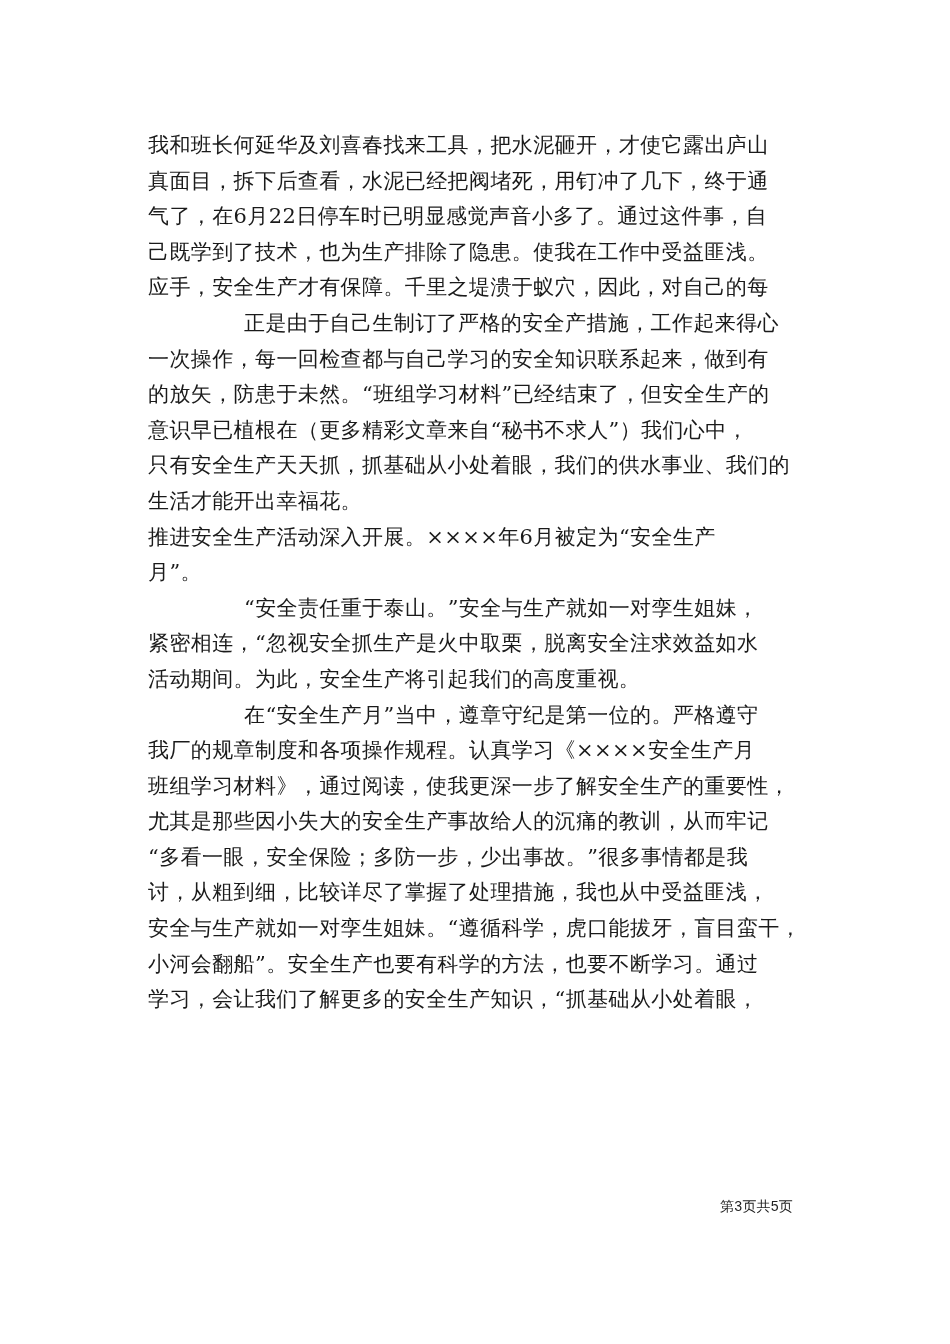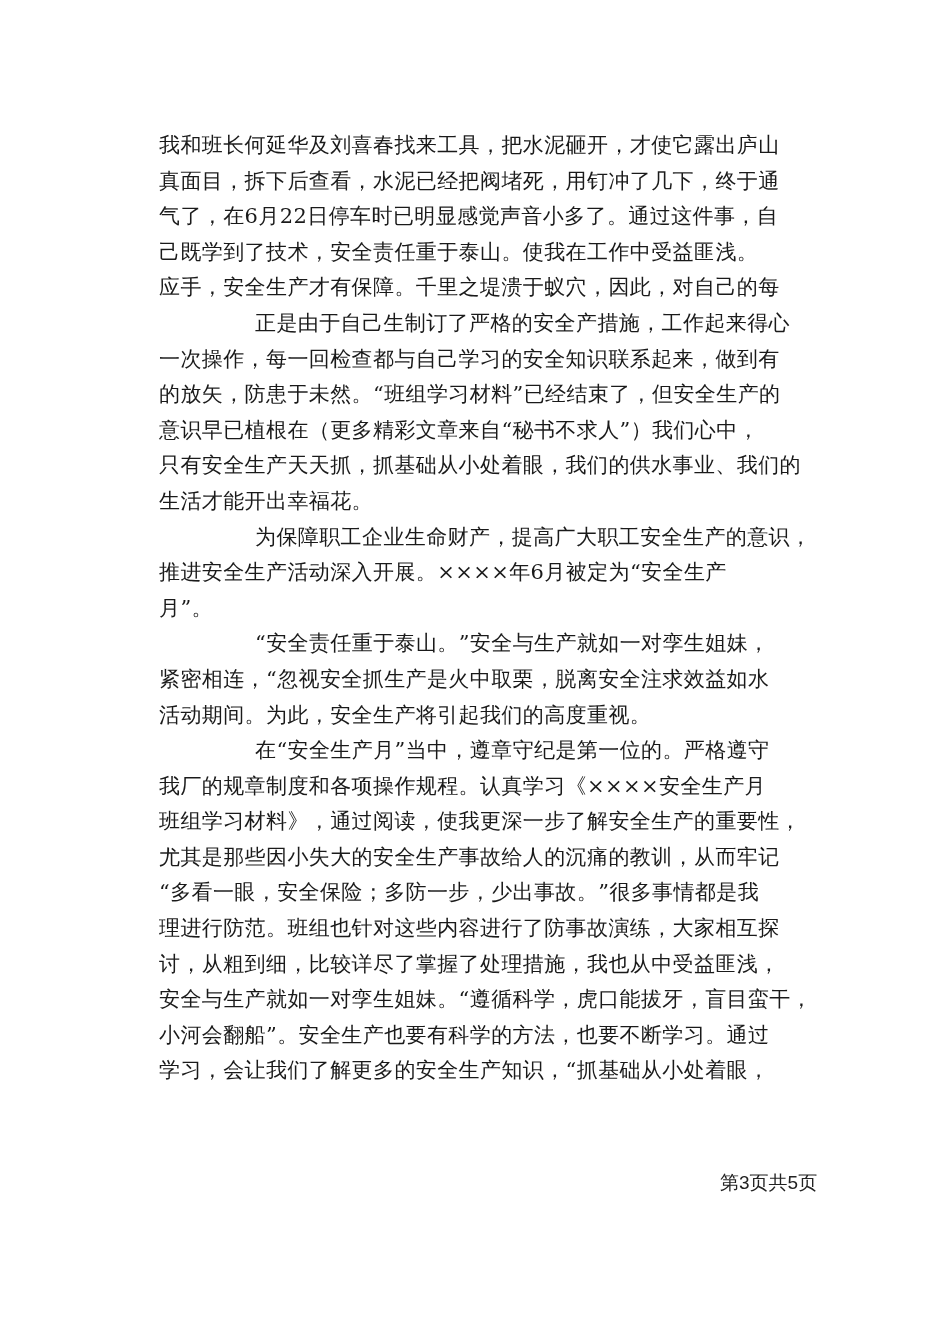--- a/index.html
+++ b/index.html
@@ -1,53 +1,51 @@
 <!DOCTYPE html>
 <html><head>
 <meta charset="utf-8">
 <style>
   html, body { margin: 0; padding: 0; background: #ffffff; }
   body { width: 950px; height: 1344px; position: relative; overflow: hidden;
          font-family: "DejaVu Serif", "Liberation Serif", serif; color: #1a1a1a; }
   .page { position: absolute; left: 0; top: 0; width: 950px; height: 1344px; background: #fff; }
-  .body-text { position: absolute; left: 159px; top: 128px; width: 660px; }
+  .body-text { position: absolute; left: 148px; top: 128px; width: 660px; }
   .line { height: 35.6px; line-height: 35.6px; font-size: 21px; white-space: nowrap;
           letter-spacing: 0.4px; }
   .line.indent { padding-left: 96px; }
-  .footer { position: absolute; left: 720px; top: 1170px; font-size: 19px;
-            font-family: Liberation Sans, sans-serif; color: #222; white-space: nowrap; }
+  .footer { position: absolute; left: 720px; top: 1198px; font-size: 14px;
+            font-family: Liberation Mono, monospace; color: #222; white-space: nowrap; }
 </style>
 </head>
 <body>
 
 <div class="page">
   <div class="body-text">
     <div class="line">我和班长何延华及刘喜春找来工具，把水泥砸开，才使它露出庐山</div>
     <div class="line">真面目，拆下后查看，水泥已经把阀堵死，用钉冲了几下，终于通</div>
     <div class="line">气了，在6月22日停车时已明显感觉声音小多了。通过这件事，自</div>
-    <div class="line">己既学到了技术，安全责任重于泰山。使我在工作中受益匪浅。</div>
+    <div class="line">己既学到了技术，也为生产排除了隐患。使我在工作中受益匪浅。</div>
     <div class="line">应手，安全生产才有保障。千里之堤溃于蚁穴，因此，对自己的每</div>
     <div class="line indent">正是由于自己生制订了严格的安全产措施，工作起来得心</div>
     <div class="line">一次操作，每一回检查都与自己学习的安全知识联系起来，做到有</div>
     <div class="line">的放矢，防患于未然。“班组学习材料”已经结束了，但安全生产的</div>
     <div class="line">意识早已植根在（更多精彩文章来自“秘书不求人”）我们心中，</div>
     <div class="line">只有安全生产天天抓，抓基础从小处着眼，我们的供水事业、我们的</div>
     <div class="line">生活才能开出幸福花。</div>
-    <div class="line indent">为保障职工企业生命财产，提高广大职工安全生产的意识，</div>
     <div class="line">推进安全生产活动深入开展。××××年6月被定为“安全生产</div>
     <div class="line">月”。</div>
     <div class="line indent">“安全责任重于泰山。”安全与生产就如一对孪生姐妹，</div>
     <div class="line">紧密相连，“忽视安全抓生产是火中取栗，脱离安全注求效益如水</div>
     <div class="line">活动期间。为此，安全生产将引起我们的高度重视。</div>
     <div class="line indent">在“安全生产月”当中，遵章守纪是第一位的。严格遵守</div>
     <div class="line">我厂的规章制度和各项操作规程。认真学习《××××安全生产月</div>
     <div class="line">班组学习材料》，通过阅读，使我更深一步了解安全生产的重要性，</div>
     <div class="line">尤其是那些因小失大的安全生产事故给人的沉痛的教训，从而牢记</div>
     <div class="line">“多看一眼，安全保险；多防一步，少出事故。”很多事情都是我</div>
-    <div class="line">理进行防范。班组也针对这些内容进行了防事故演练，大家相互探</div>
     <div class="line">讨，从粗到细，比较详尽了掌握了处理措施，我也从中受益匪浅，</div>
     <div class="line">安全与生产就如一对孪生姐妹。“遵循科学，虎口能拔牙，盲目蛮干，</div>
     <div class="line">小河会翻船”。安全生产也要有科学的方法，也要不断学习。通过</div>
     <div class="line">学习，会让我们了解更多的安全生产知识，“抓基础从小处着眼，</div>
   </div>
 
   <div class="footer">第3页共5页</div>
 </div>
 
 </body></html>

